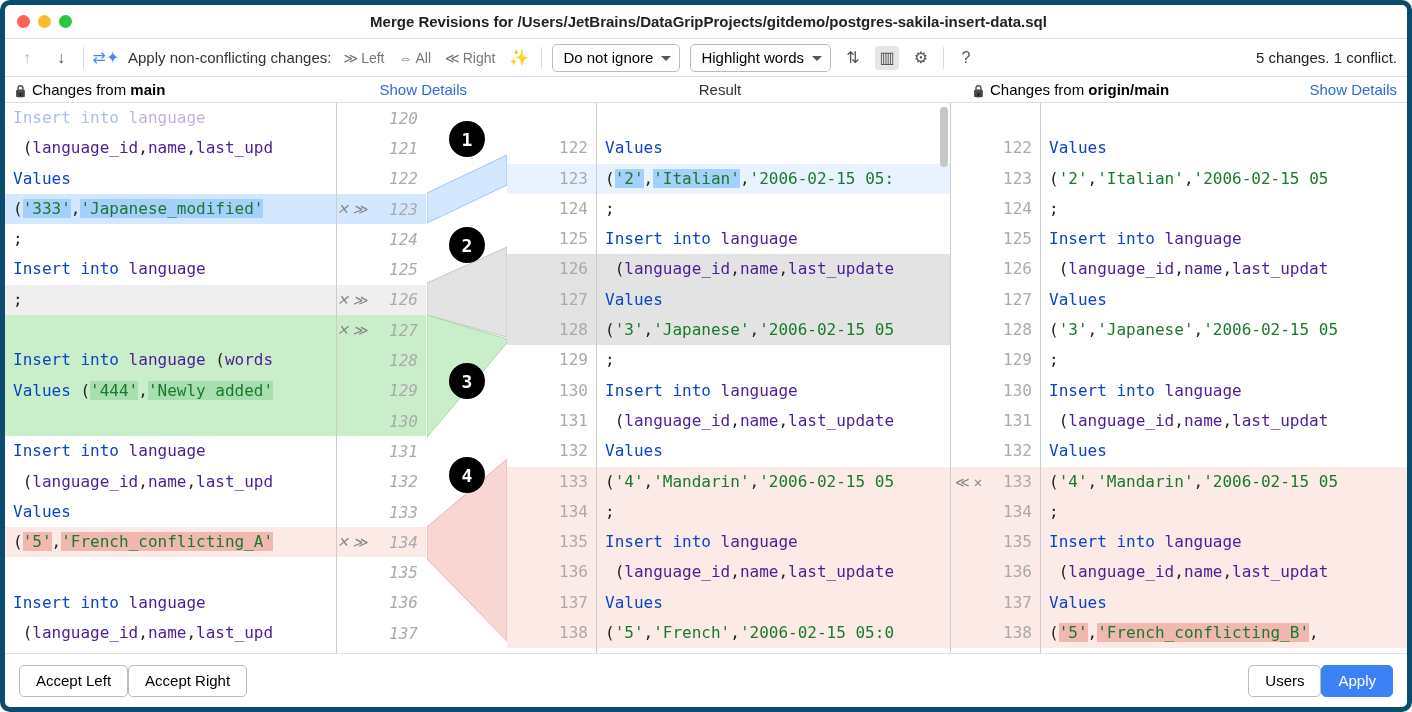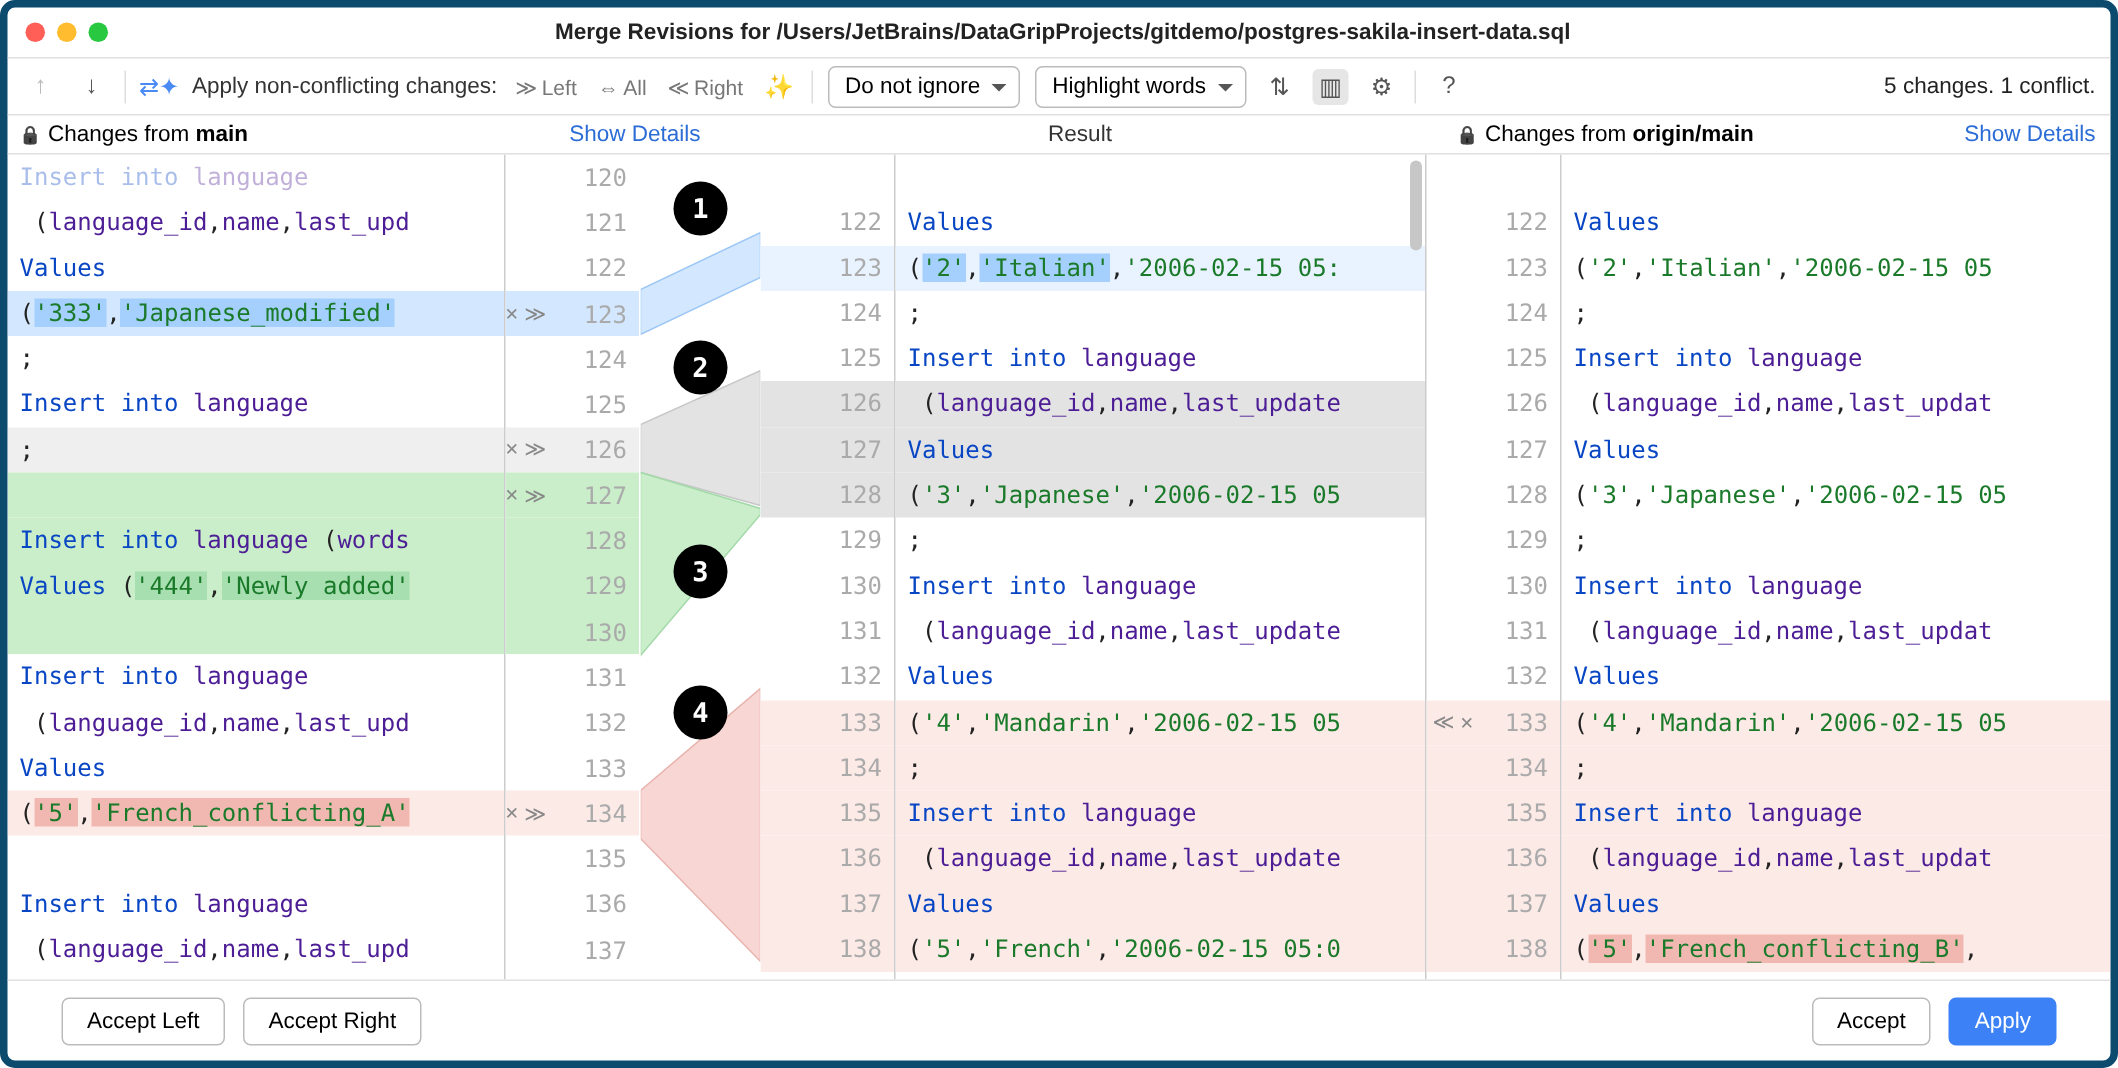--- a/index.html
+++ b/index.html
@@ -29,21 +29,21 @@
   .subM { flex:1; text-align:center; color:#333; }
   .subR { width:444px; display:flex; align-items:center; padding-left:8px;justify-content:flex-end;}
   .lock::before { content:"🔒"; font-size:12px; margin-right:4px; filter:grayscale(1) brightness(0.4);}
   .link { color:#2b6cd6; cursor:pointer; }
   .pushr { margin-left:auto; margin-right:10px;}
 
   
   .main { flex:1; display:flex; overflow:hidden; font-family:"SF Mono",Menlo,Consolas,monospace; font-size:16px; position:relative;}
   .pane { overflow:hidden; position:relative; }
   .paneL { width:332px; border-right:1px solid #ccc;}
-  .gutterL { width:90px; border-right:1px solid transparent;}
+  .gutterL { width:90px; border-right:1px solid transparent;font-style:italic;}
   .connector { width:80px; }
   .gutterM { width:90px; border-right:1px solid #ccc;}
   .paneM { width:354px; border-right:1px solid #ccc;}
   .gutterR { width:90px; border-right:1px solid #ccc;}
   .paneR { flex:1; min-width:0;}
   .line { height:30.3px; line-height:30.3px; white-space:pre; overflow:hidden; padding-left:8px;}
   .gline { height:30.3px; line-height:30.3px; text-align:right; padding-right:8px; color:#aaa; position:relative;}
   .glineL { display:flex; align-items:center; height:30.3px;}
   .glineL .acts { flex:0 0 40px; display:flex; gap:4px; justify-content:flex-start; color:#888;}
   .glineL .num { flex:1; text-align:right; padding-right:8px; color:#aaa;}
@@ -63,21 +63,21 @@
   .bg-gray-l{ background:#efefef;}
   .bg-red-l { background:#fceae7;}
   .hl-blue { background:#a5cffd;}
   .hl-green{ background:#a7dfb0;}
   .hl-red  { background:#f1b8b2;}
 
   
   .callout { position:absolute; width:36px; height:36px; border-radius:50%; background:#000; color:#fff; font-weight:700; display:flex; align-items:center; justify-content:center; font-size:18px; z-index:5;}
 
   
-  .footer { height:54px; display:flex; align-items:center; padding:0 36px; gap:12px; border-top:1px solid #e0e0e0;}
+  .footer { height:54px; display:flex; align-items:center; padding:0 14px; border-top:1px solid #e0e0e0;}
   .btn { height:32px; padding:0 16px; border:1px solid #bbb; border-radius:5px; background:#fff; font-size:15px; cursor:pointer;}
   .btn.primary { background:#3c82f6; color:#fff; border-color:#3c82f6; font-weight:500;}
   .push { margin-left:auto;}
 
   
   .scrollind { position:absolute; right:2px; top:4px; width:8px; height:60px; background:#c7c7c7; border-radius:4px;}
 </style>
 </head>
 <body>
 
@@ -334,17 +334,17 @@
         <div class="line bg-red-l"><span class="kw">Values</span></div>
         <div class="line bg-red-l"><span class="txt">(</span><span class="str hl-red">'5'</span><span class="txt">,</span><span class="str hl-red">'French_conflicting_B'</span><span class="txt">,</span></div>
         <div class="line "><span class="txt">;</span></div>
       </div>
   </div>
 
   <div class="footer">
     <button class="btn">Accept Left</button>
     <button class="btn">Accept Right</button>
     <span class="push"></span>
-    <button class="btn">Accept</button>
+    <button class="btn">Users</button>
     <button class="btn primary">Apply</button>
   </div>
 
 </div>
 
 </body></html>

